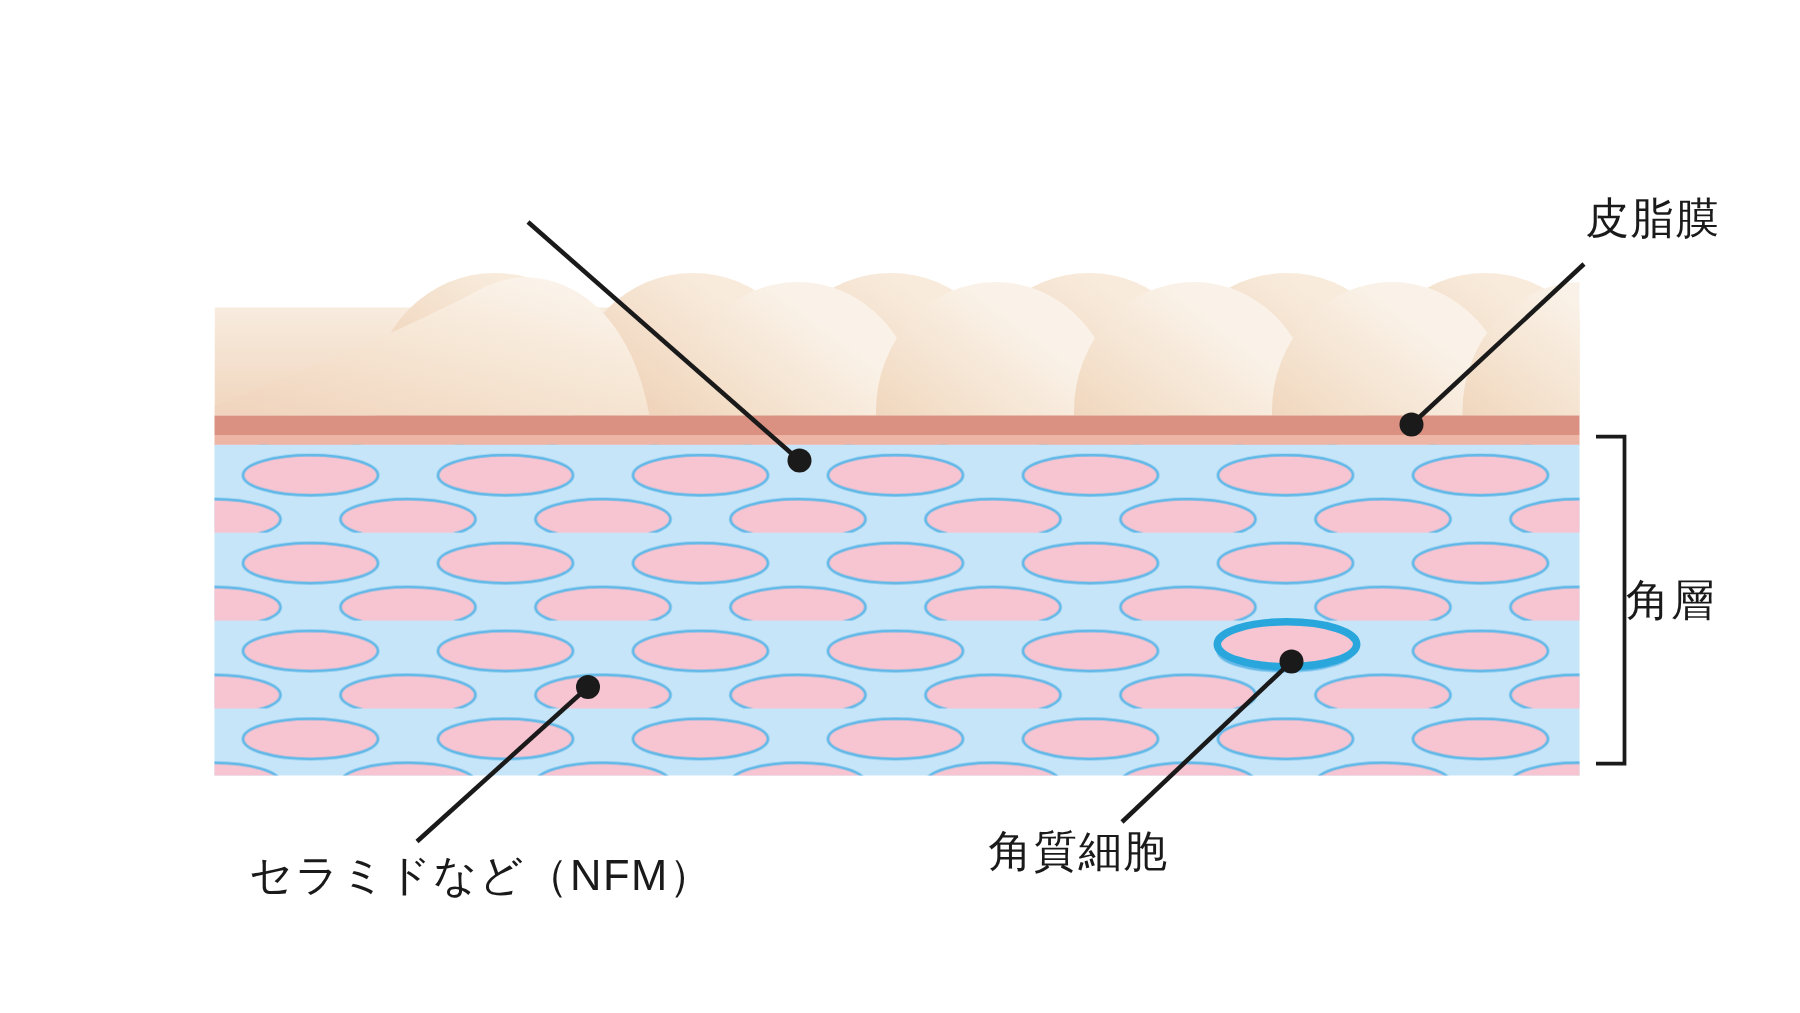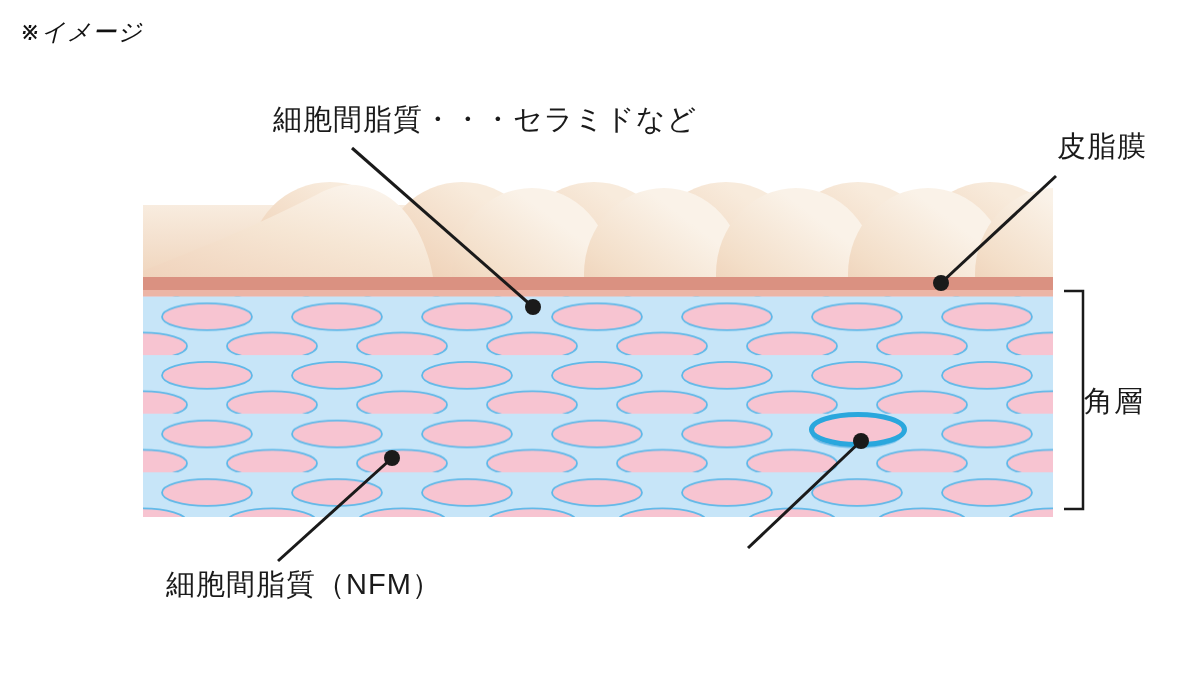--- a/index.html
+++ b/index.html
@@ -88,19 +88,18 @@
       <line x1="748" y1="548" x2="861" y2="441" stroke="#1A1A1A"></line>
     </g>
     <circle cx="533" cy="307" r="8" fill="#1A1A1A"></circle>
     <circle cx="941" cy="283" r="8" fill="#1A1A1A"></circle>
     <circle cx="392" cy="458" r="8" fill="#1A1A1A"></circle>
     <circle cx="861" cy="441" r="8" fill="#1A1A1A"></circle>
 
     <path d="M1064,291 L1083,291 L1083,509 L1064,509" fill="none" stroke-width="2.5" stroke="#1A1A1A"></path>
   </svg>
 
-  <div class="disclaimer">※イメージ</div>
-  <div class="lbl lbl-lipids">細胞間脂質・・・セラミドなど</div>
   <div class="lbl lbl-sebum">皮脂膜</div>
   <div class="lbl lbl-kakusou">角層</div>
-  <div class="lbl lbl-nmf">細胞間脂質（NFM）</div>
+  <div class="lbl lbl-nmf">セラミドなど（NFM）</div>
+  <div class="lbl lbl-corneocyte">角質細胞</div>
 
 </div>
 
 </body></html>

